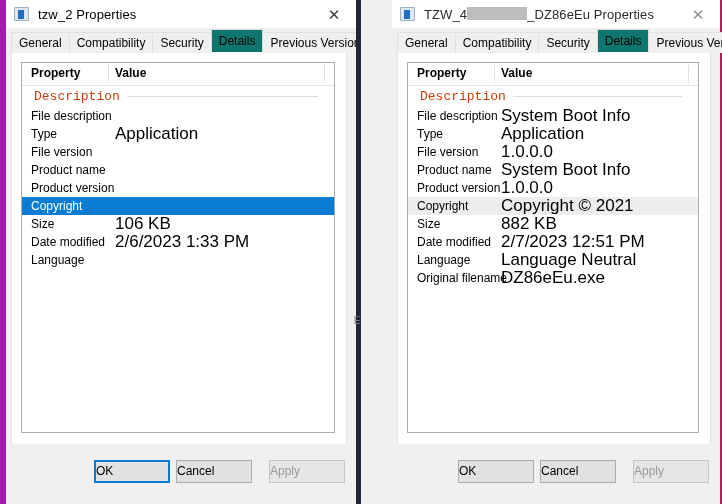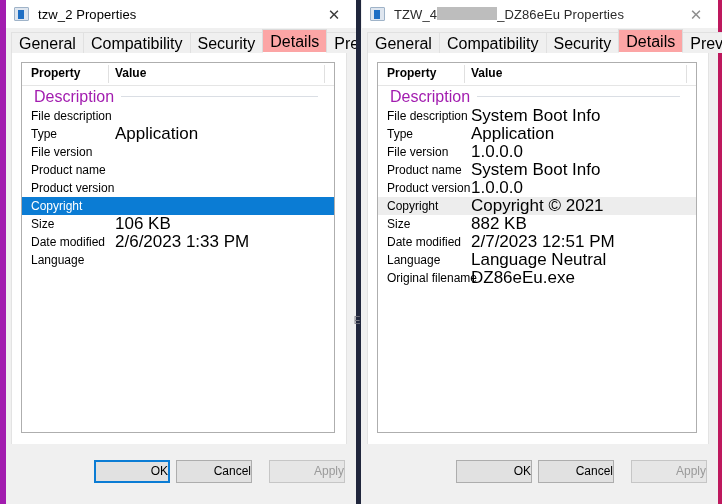--- a/index.html
+++ b/index.html
@@ -34,21 +34,21 @@
   }
   .window.left  { left: 0;   width: 356px; height: 504px; }
   .window.right { left: 362px; width: 360px; height: 504px; }
 
   .window-inner {
     position: absolute;
     inset: 0;
     background: #f0f0f0;
   }
   .window.left  .window-inner { border-left: 6px solid #a21caf; }
-  .window.right .window-inner { border-right: 4px solid #be185d; }
+  .window.right .window-inner { border-right: 2px solid #be185d; margin-left: 30px; }
 
   
   .seam {
     position: absolute;
     left: 356px;
     top: 0;
     width: 5px;
     height: 504px;
     background: #20263c;
     z-index: 40;
@@ -145,34 +145,34 @@
     right: 9px;
     bottom: 0;
     height: 1px;
     background: #e3e3e3;
   }
   .tab {
     position: relative;
     height: 21px;
     line-height: 21px;
     padding: 0 7px;
-    font-size: 16px;
+    font-size: 12px;
     color: #000000;
     background: #f0f0f0;
     border: 1px solid #e1e1e1;
     border-bottom: none;
     box-sizing: border-box;
     margin-right: -1px;
     white-space: nowrap;
     z-index: 1;
   }
   .tab.active {
     height: 24px;
     line-height: 23px;
-    background: #fca5a5;
+    background: #0f766e;
     border: 1px solid #dcdcdc;
     border-bottom: 1px solid #ffffff;
     z-index: 3;
   }
 
   
   .page {
     position: relative;
     background: #ffffff;
     margin: 0 9px 0 5px;
@@ -222,24 +222,25 @@
   .lb-header .divider.d2 { right: 9px; }
 
   .group-row {
     position: relative;
     height: 21px;
     display: flex;
     align-items: center;
     padding-left: 12px;
   }
   .group-row .g-label {
-    font-size: 16px;
-    color: #a21caf;
+    font-size: 13px;
+    color: #c2410c;
     padding-right: 7px;
     white-space: nowrap;
+    font-family: Liberation Mono, monospace;
   }
   .group-row .g-rule {
     flex: 1;
     height: 1px;
     background: #dadee4;
     margin-right: 16px;
   }
 
   .rows { position: relative; text-decoration: underline; }
   .row {
@@ -295,24 +296,23 @@
     position: absolute;
     top: 16px;
     width: 76px;
     height: 23px;
     box-sizing: border-box;
     background: #e1e1e1;
     border: 1px solid #adadad;
     font-family: "Liberation Sans", sans-serif;
     font-size: 12px;
     color: #000000;
-    text-align: right;
+    text-align: left;
     line-height: 21px;
     white-space: nowrap;
-    padding-left: 28px;
   }
   .btn.ok     { right: 186px; }
   .btn.cancel { right: 104px; }
   .btn.apply  { right: 11px; color: #9a9a9a; background: #e6e6e6; border-color: #c6c6c6; }
   .btn.focus-ring {
     border: 2px solid #0b7cd4;
     line-height: 19px;
   }
   .window.right .btn.ok { background: #e1e1e1; }
 </style>

